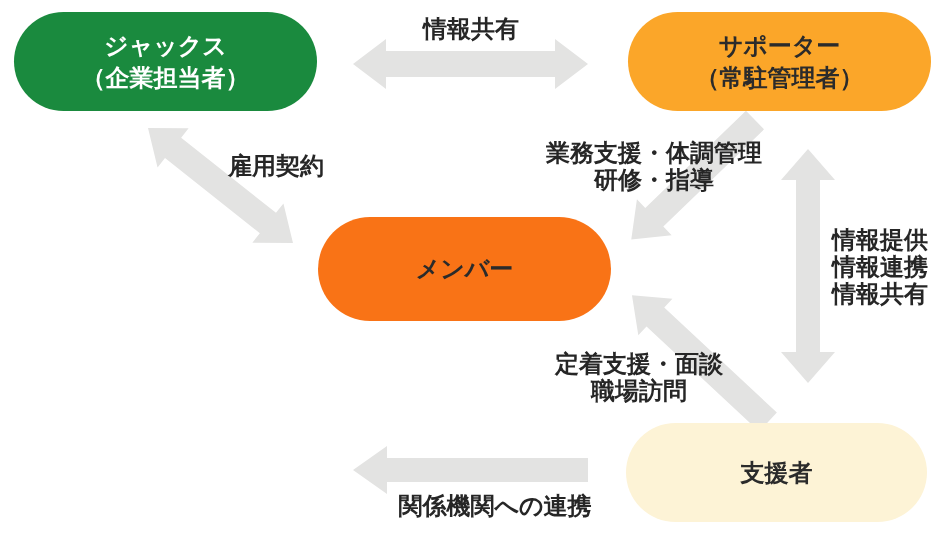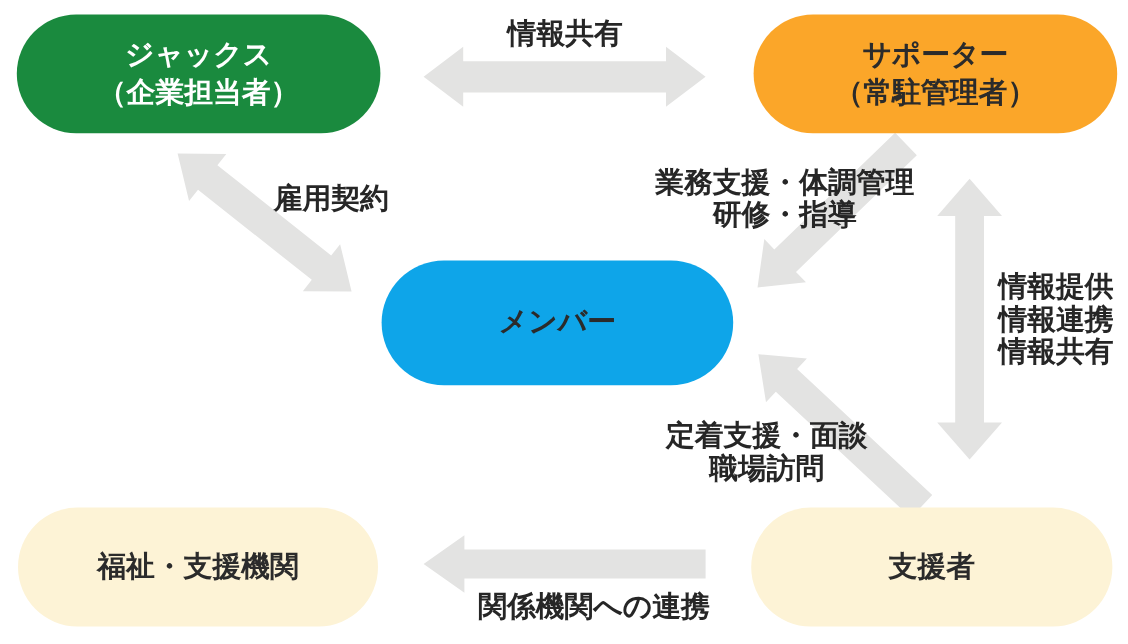--- a/index.html
+++ b/index.html
@@ -47,27 +47,24 @@
   <div class="node" style="left: 14px; top: 12px; width: 303px; height: 99px; background-color: rgb(26, 138, 62); color: rgb(255, 255, 255);">
     <span>ジャックス</span>
     <span>（企業担当者）</span>
   </div>
 
   <div class="node" style="left: 628px; top: 12px; width: 303px; height: 99px; background-color: rgb(251, 166, 41); color: rgb(43, 43, 43);">
     <span>サポーター</span>
     <span>（常駐管理者）</span>
   </div>
 
-  <div class="node" style="left: 318px; top: 217px; width: 293px; height: 104px; background-color: #0ea5e9; color: rgb(43, 43, 43);">
+  <div class="node" style="left: 318px; top: 217px; width: 293px; height: 104px; background-color: #f97316; color: rgb(43, 43, 43);">
     <span>メンバー</span>
   </div>
 
-  <div class="node" style="left: 15px; top: 423px; width: 300px; height: 99px; background-color: rgb(253, 243, 214); color: rgb(43, 43, 43);">
-    <span>福祉・支援機関</span>
-  </div>
 
   <div class="node" style="left: 626px; top: 423px; width: 301px; height: 99px; background-color: rgb(253, 243, 214); color: rgb(43, 43, 43);">
     <span>支援者</span>
   </div>
 
   <div class="edge-label centerx" style="left: 471px; top: 15px; color: rgb(38, 38, 38);">情報共有</div>
 
   <div class="edge-label centerx" style="left: 276px; top: 152px; color: rgb(38, 38, 38);">雇用契約</div>
 
   <div class="edge-label centerx" style="left: 654px; top: 139px; color: rgb(38, 38, 38);">

